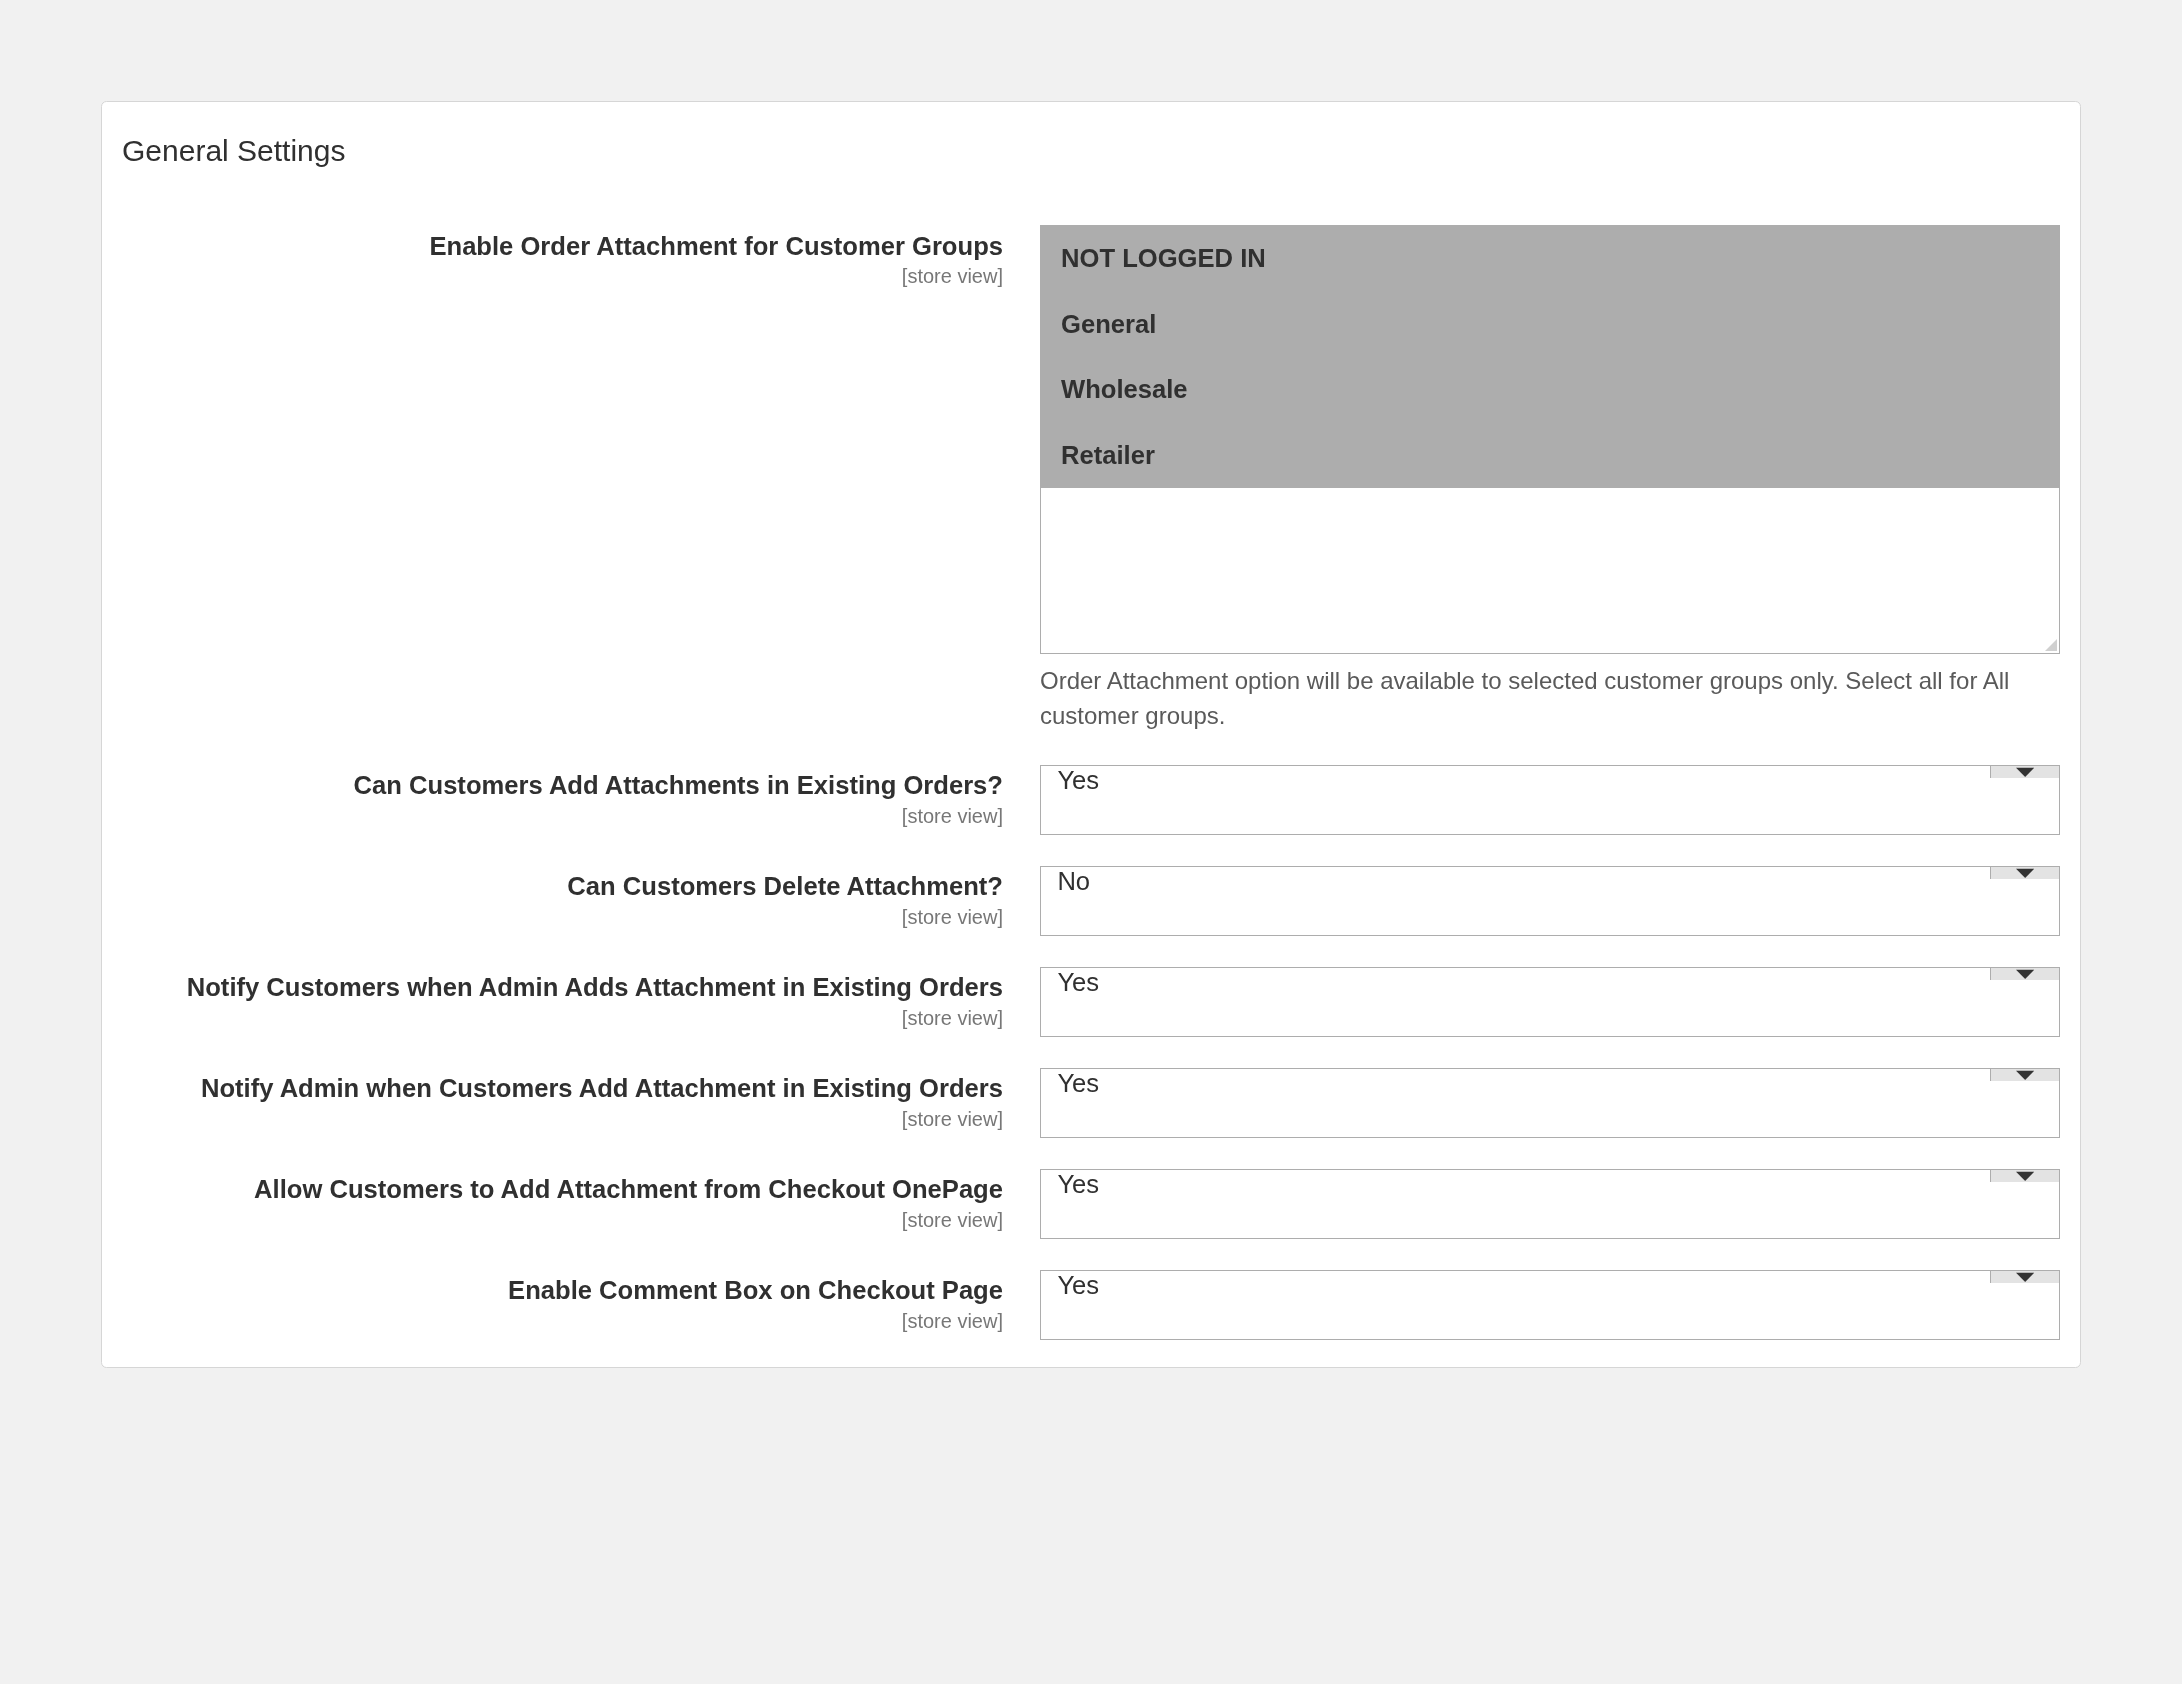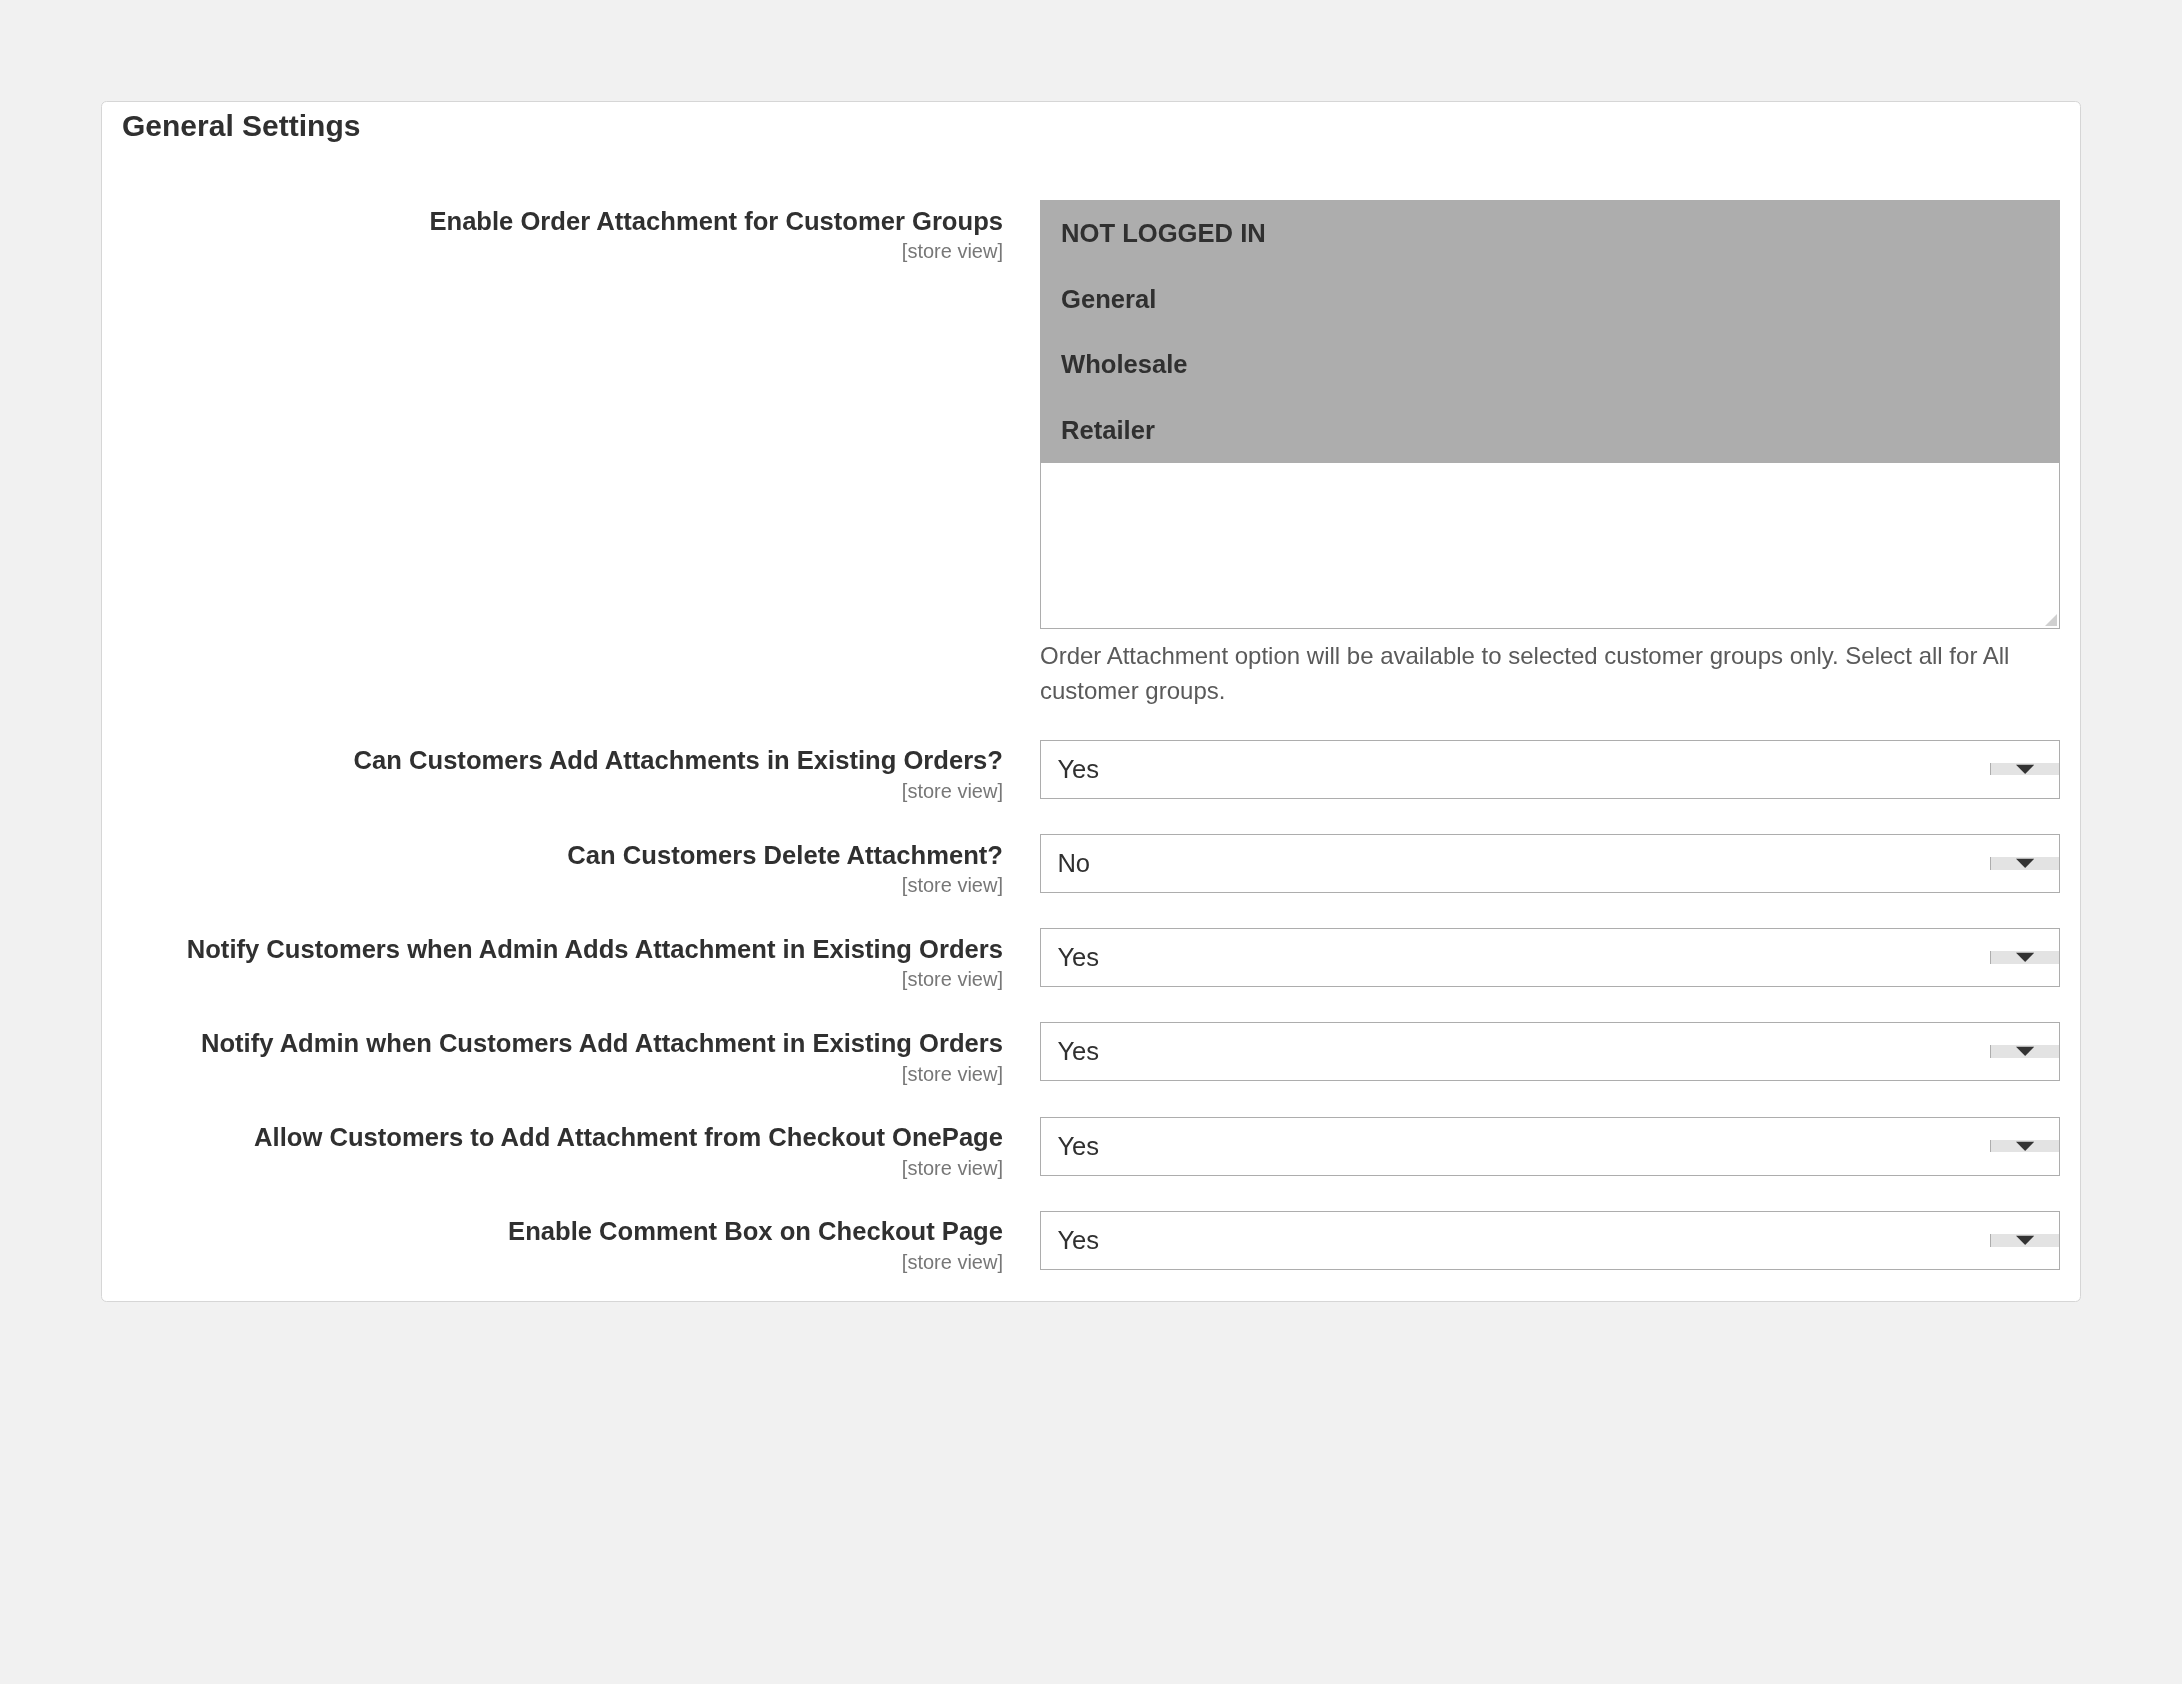--- a/index.html
+++ b/index.html
@@ -12,23 +12,23 @@
     color: #303030;
   }
   .panel {
     background: #fff;
     border: 0.9px solid #d6d6d6;
     border-radius: 5.5px;
     padding: 0 0 27.4px 0;
   }
   .section-title {
     font-size: 30px;
-    font-weight: 700;
-    color: #303030;
-    padding: 7px 20px 11px 20px;
+    font-weight: 400;
+    color: #303030;
+    padding: 32px 20px 11px 20px;
   }
   .field-row {
     display: flex;
     align-items: flex-start;
     padding: 0 20px;
     margin-top: 31px;
   }
   .field-row.first { margin-top: 46px; }
   .label-col {
     width: 918px;
@@ -83,22 +83,22 @@
     font-size: 24px;
     color: #5a5a5a;
     margin-top: 10px;
     line-height: 1.45;
   }
   .select {
     display: flex;
     width: 100%;
     border: 0.9px solid #adadad;
     background: #fff;
-    height: 59px;
-    align-items: center;
+    height: 70px;
+    align-items: flex-start;
     cursor: pointer;
   }
   .select-value {
     flex: 1;
     padding: 0 16.4px;
     display: flex;
     align-items: center;
     font-size: 25.6px;
     color: #303030;
   }

